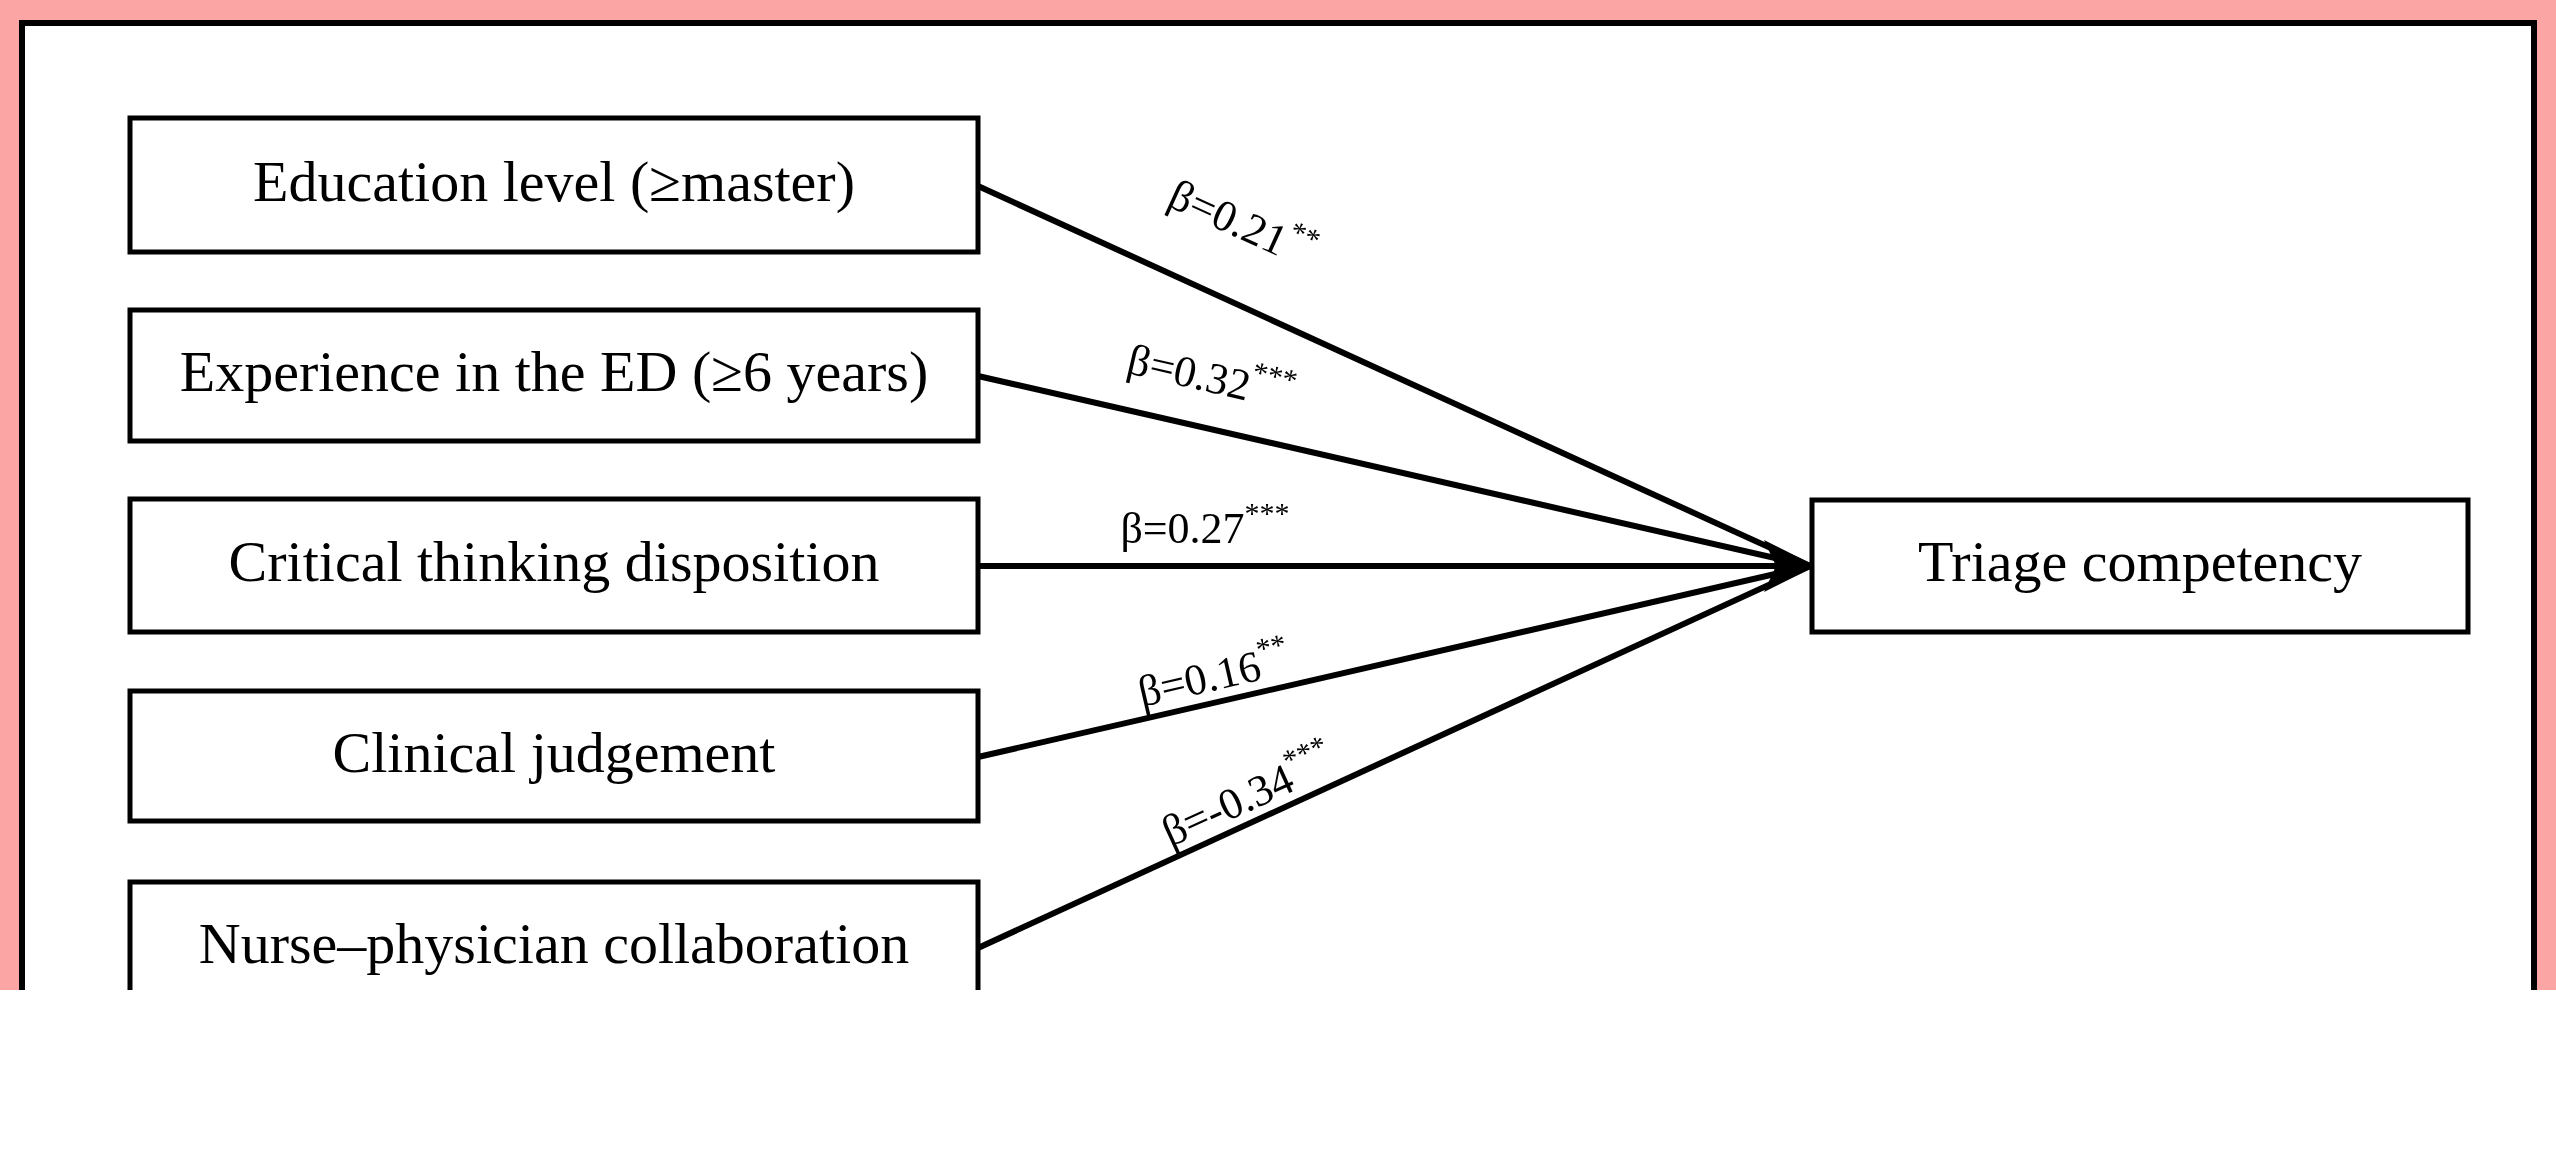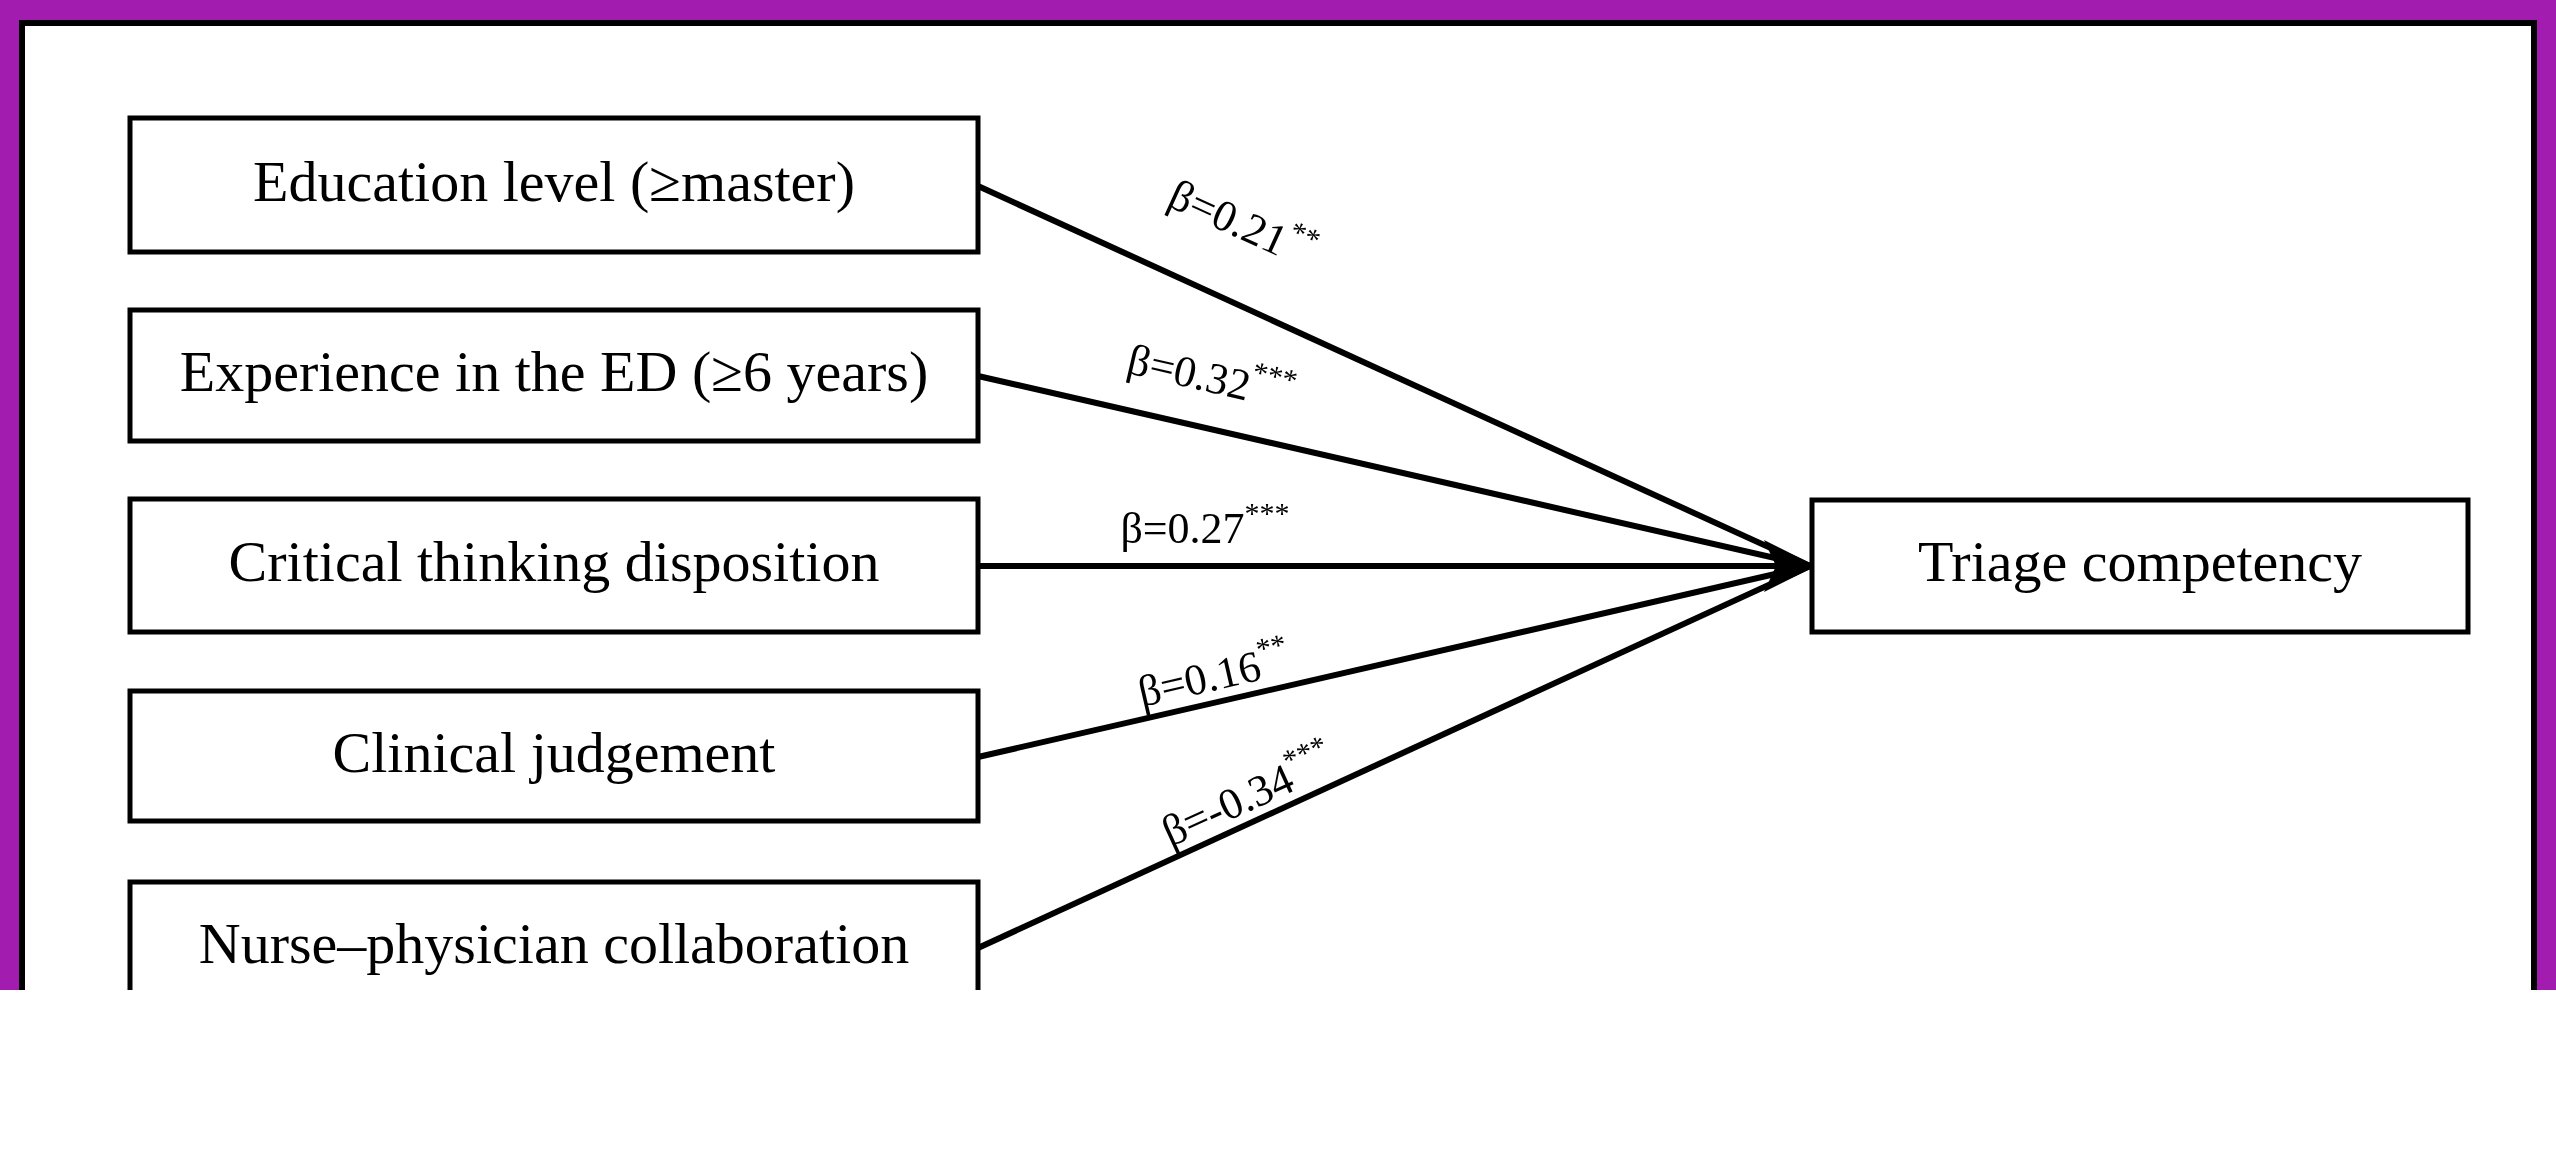--- a/index.html
+++ b/index.html
@@ -8,21 +8,21 @@
     padding: 0;
     background: #ffffff;
   }
   body {
     font-family: "Liberation Serif", "DejaVu Serif", serif;
   }
   #figure-root {
     position: relative;
     width: 2556px;
     height: 990px;
-    background: #a21caf;
+    background: #fca5a5;
     overflow: hidden;
   }
   #figure-svg {
     position: absolute;
     left: 0;
     top: 0;
     width: 2556px;
     height: 1149px;
     display: block;
   }

